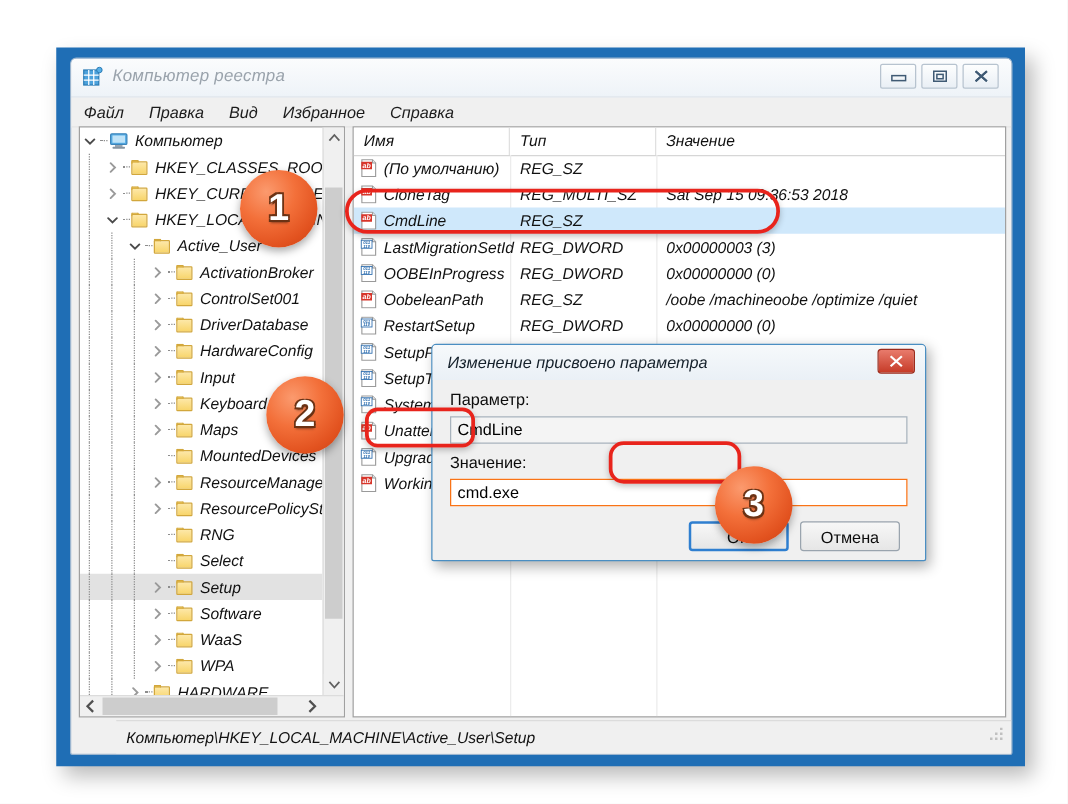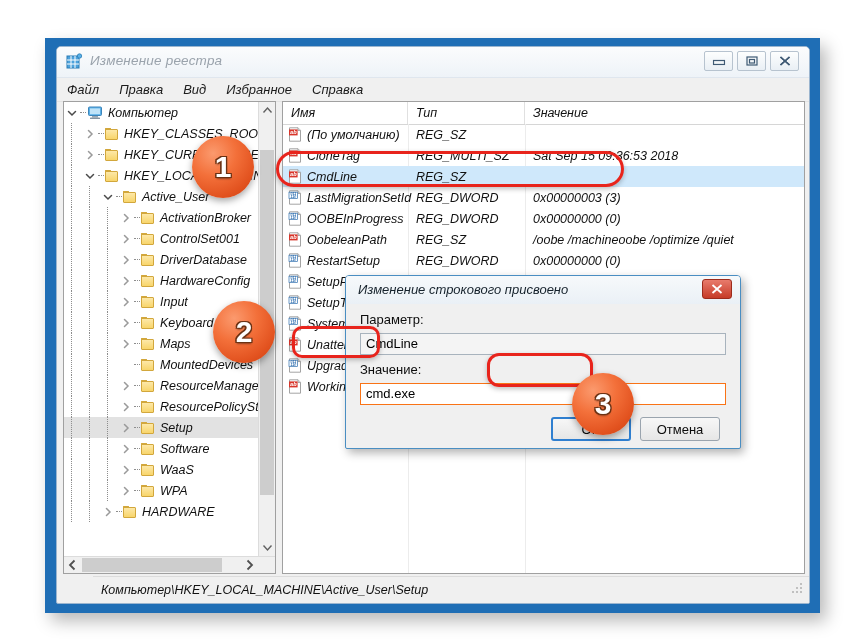--- a/index.html
+++ b/index.html
@@ -289,21 +289,21 @@
 <div id="window">
 
   <div id="titlebar">
     <span id="app-icon">
       <svg width="17" height="17" viewBox="0 0 17 17">
         <rect x="1" y="3" width="12" height="12" fill="#4da2dc" stroke="#2b7cb5"></rect>
         <path d="M1 7h12M1 11h12M5 3v12M9 3v12" stroke="#ffffff" stroke-width="1"></path>
         <circle cx="13.5" cy="3" r="2.2" fill="#58b0e8" stroke="#2b7cb5" stroke-width=".8"></circle>
       </svg>
     </span>
-    <span id="title-text">Изменение реестра</span>
+    <span id="title-text">Компьютер реестра</span>
 
     <div class="winbtn" id="btn-min">
       <svg width="13" height="9" viewBox="0 0 13 9">
         <rect x="1" y="4" width="11" height="4" fill="none" stroke="#3f5a74" stroke-width="1.2"></rect>
       </svg>
     </div>
     <div class="winbtn" id="btn-max">
       <svg width="13" height="11" viewBox="0 0 13 11">
         <rect x="1.5" y="1.5" width="10" height="8" fill="none" stroke="#3f5a74" stroke-width="1.2"></rect>
         <rect x="4" y="4" width="5" height="3.5" fill="none" stroke="#3f5a74" stroke-width="1.2"></rect>
@@ -579,20 +579,48 @@
                 <path d="M3.5 1.5 L7 5 L3.5 8.5" stroke="#9a9a9a" stroke-width="1.5" fill="none" stroke-linecap="round"></path>
               </svg>
             </div>
             <div class="dots"></div>
             <div class="folder">
               <span class="ft"></span>
               <span class="fb"></span>
             </div>
             <span>ResourcePolicyStore</span>
           </div>
+          <div class="tnode">
+            <div style="width: 54px; flex: 0 0 54px; height: 21px; position: relative;">
+              <div class="vline" style="left: 7px;"></div>
+              <div class="vline" style="left: 25px;"></div>
+              <div class="vline" style="left: 43px;"></div>
+            </div>
+            <div class="tw"></div>
+            <div class="dots"></div>
+            <div class="folder">
+              <span class="ft"></span>
+              <span class="fb"></span>
+            </div>
+            <span>RNG</span>
+          </div>
+          <div class="tnode">
+            <div style="width: 54px; flex: 0 0 54px; height: 21px; position: relative;">
+              <div class="vline" style="left: 7px;"></div>
+              <div class="vline" style="left: 25px;"></div>
+              <div class="vline" style="left: 43px;"></div>
+            </div>
+            <div class="tw"></div>
+            <div class="dots"></div>
+            <div class="folder">
+              <span class="ft"></span>
+              <span class="fb"></span>
+            </div>
+            <span>Select</span>
+          </div>
           <div class="tnode sel">
             <div style="width: 54px; flex: 0 0 54px; height: 21px; position: relative;">
               <div class="vline" style="left: 7px;"></div>
               <div class="vline" style="left: 25px;"></div>
               <div class="vline" style="left: 43px;"></div>
             </div>
             <div class="tw">
               <svg class="arrow" width="10" height="10" viewBox="0 0 10 10">
                 <path d="M3.5 1.5 L7 5 L3.5 8.5" stroke="#9a9a9a" stroke-width="1.5" fill="none" stroke-linecap="round"></path>
               </svg>
@@ -906,21 +934,21 @@
             <rect x="0" y="8" width="2" height="2"></rect>
           <rect x="4" y="8" width="2" height="2"></rect>
             <rect x="8" y="8" width="2" height="2"></rect>
         </g>
       </svg>
     </span>
   </div>
 
   <div id="dialog">
     <div id="dlg-title-bar">
-      <span id="dlg-title">Изменение строкового присвоено</span>
+      <span id="dlg-title">Изменение присвоено параметра</span>
       <div id="dlg-close">
         <svg width="12" height="10" viewBox="0 0 12 10">
           <path d="M1.5 1 L10.5 9 M10.5 1 L1.5 9" stroke="#ffffff" stroke-width="1.8" fill="none"></path>
         </svg>
       </div>
     </div>
 
     <span class="dlg-label" id="lbl-param">Параметр:</span>
     <div class="dlg-input" id="inp-param">CmdLine</div>
 

